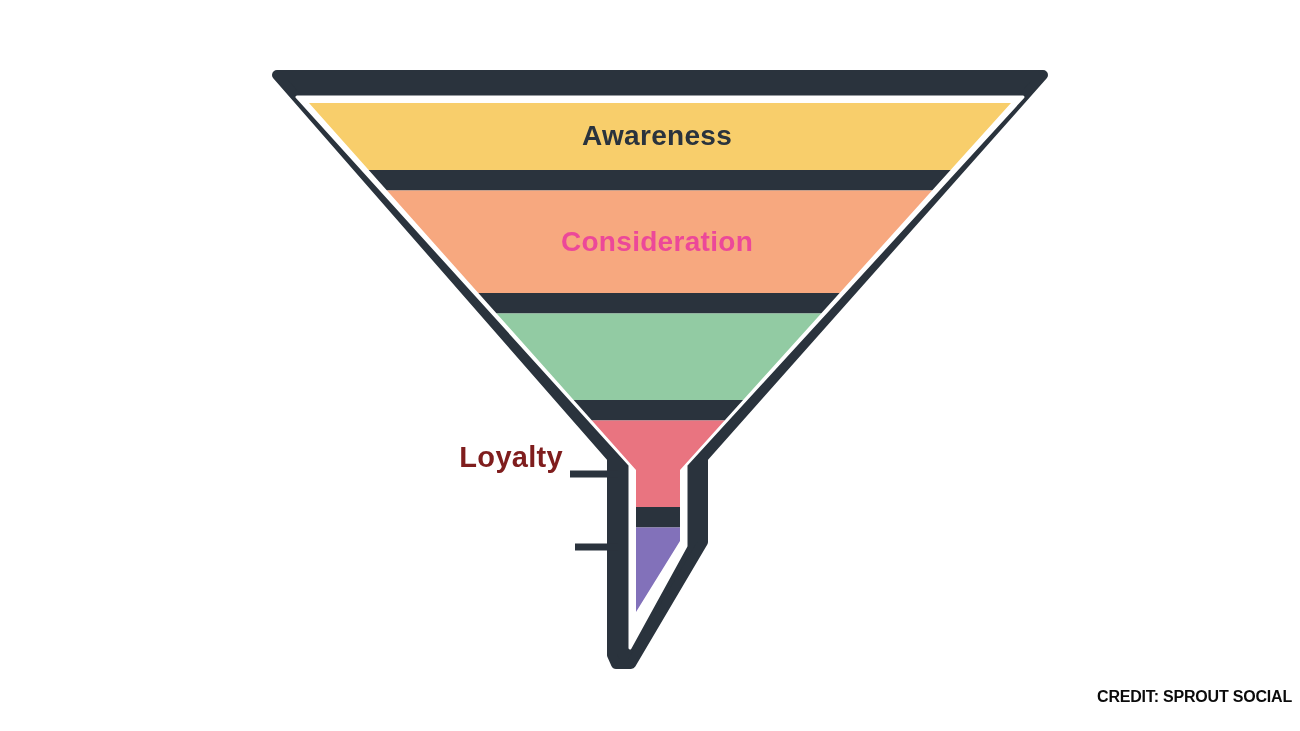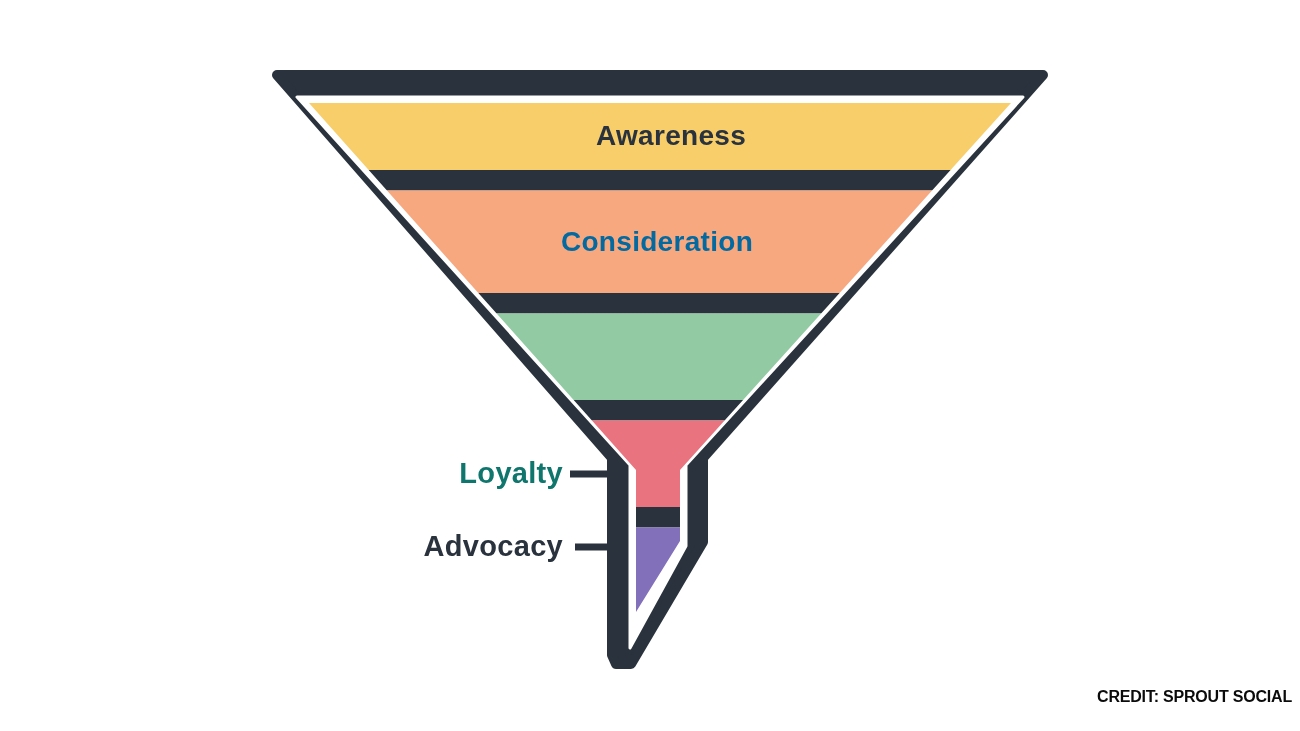--- a/index.html
+++ b/index.html
@@ -76,21 +76,20 @@
       <rect x="280" y="400" width="760" height="20.5" fill="#2A333D"></rect>
       <rect x="280" y="420.5" width="760" height="86.5" fill="#E97480"></rect>
       <rect x="280" y="507" width="760" height="20.5" fill="#2A333D"></rect>
       <rect x="280" y="527.5" width="760" height="145" fill="#8271BA"></rect>
     </g>
 
     <line x1="570" y1="474" x2="618" y2="474" stroke-width="7" stroke="#2A333D"></line>
     <line x1="575" y1="547" x2="618" y2="547" stroke-width="7" stroke="#2A333D"></line>
   </svg>
 
-  <div class="stage-label inside" style="top: 119px; color: rgb(42, 51, 61); margin-left: 14px;">Awareness</div>
-  <div class="stage-label inside" style="top: 225px; color: #0369a1;">Consideration</div>
+  <div class="stage-label inside" style="top: 119px; color: rgb(42, 51, 61);">Awareness</div>
+  <div class="stage-label inside" style="top: 225px; color: #ec4899;">Consideration</div>
 
-  <div class="stage-label outside" style="top: 456px; color: #0f766e;">Loyalty</div>
-  <div class="stage-label outside" style="top: 529px; color: rgb(42, 51, 61);">Advocacy</div>
+  <div class="stage-label outside" style="top: 440px; color: #7f1d1d;">Loyalty</div>
 
   <div class="credit" style="color: rgb(11, 11, 11);">CREDIT: SPROUT SOCIAL</div>
 
 </div>
 
 </body></html>

